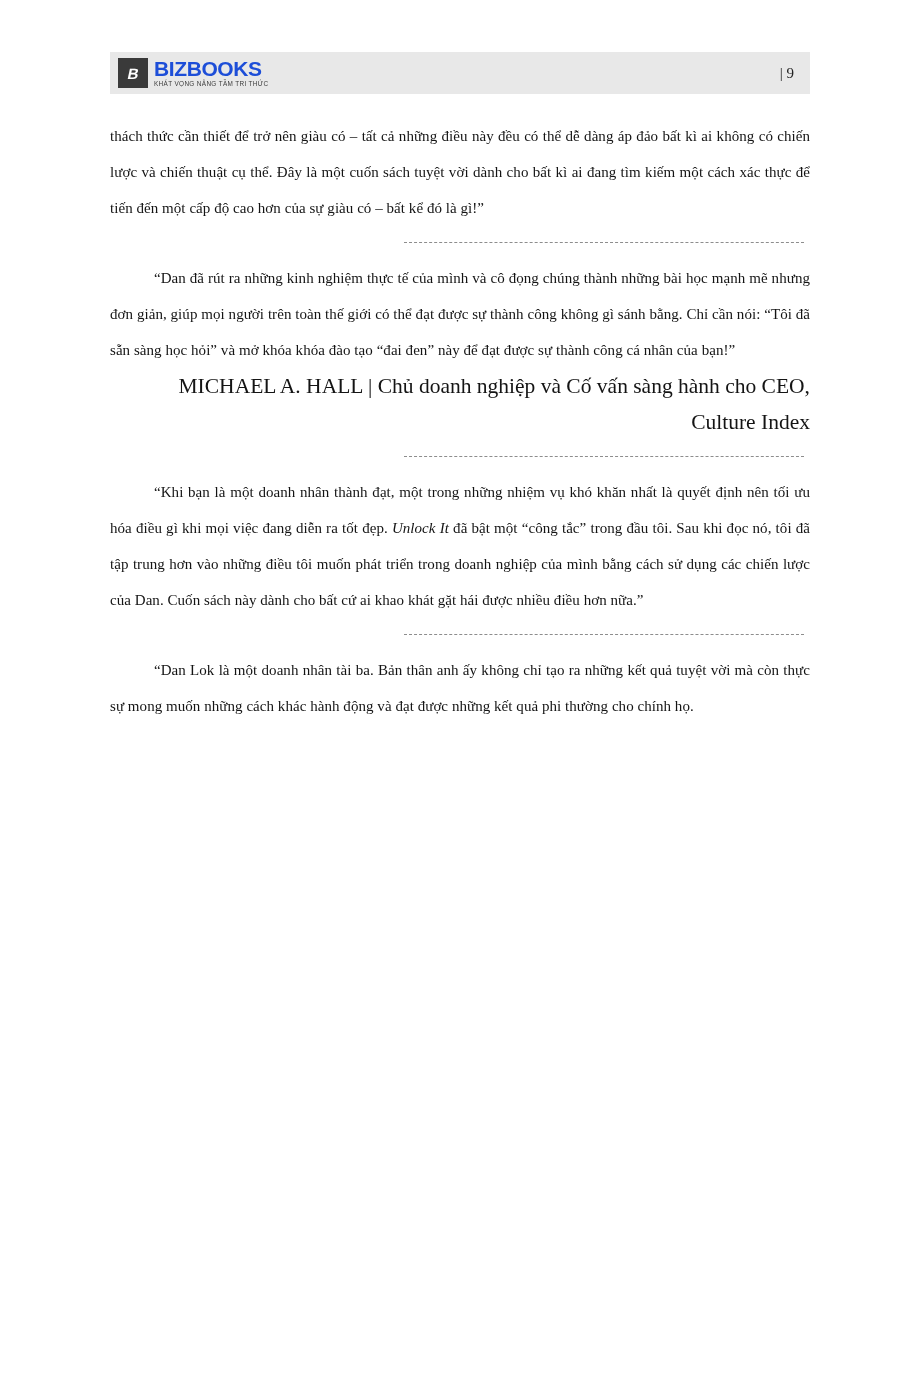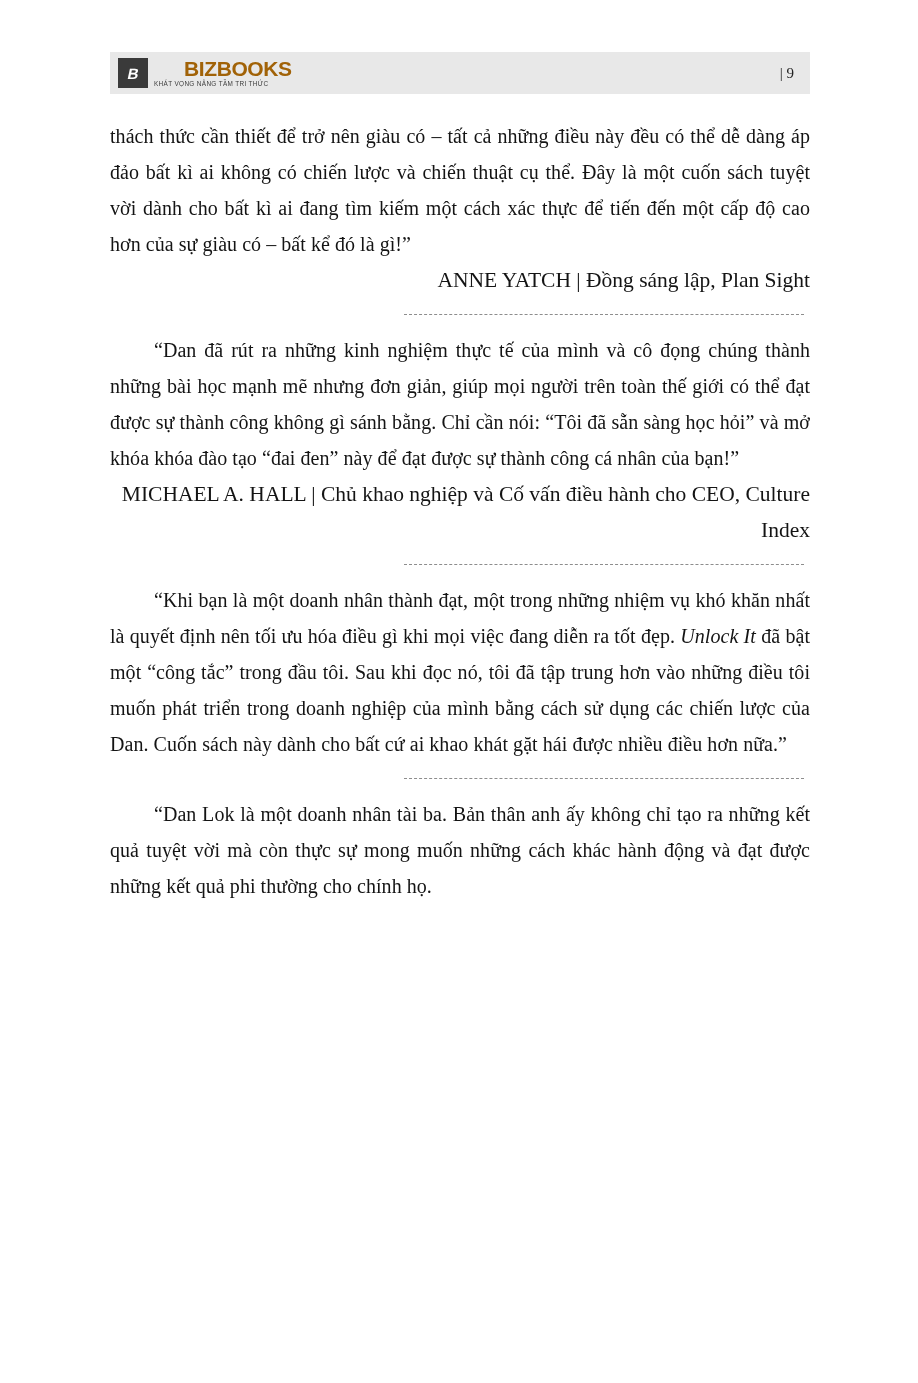--- a/index.html
+++ b/index.html
@@ -64,23 +64,22 @@
   .brand-text {
     display: flex;
     flex-direction: column;
     justify-content: center;
     line-height: 1;
   }
   .brand-name {
     font-family: "Liberation Sans", sans-serif;
     font-weight: bold;
     font-size: 21px;
-    color: #a16207;
+    color: #1d4ed8;
     letter-spacing: -0.4px;
-    margin-left: 30px;
   }
   .brand-tagline {
     font-family: "Liberation Sans", sans-serif;
     font-size: 6.4px;
     color: #3b3b3b;
     letter-spacing: 0.35px;
     margin-top: 2px;
   }
   .page-num {
     font-family: "Liberation Serif", serif;
@@ -91,21 +90,21 @@
 
   
   .content {
     position: absolute;
     left: 110px;
     top: 118px;
     width: 700px;
   }
   p.para {
     margin: 0;
-    font-size: 20px;
+    font-size: 15px;
     line-height: 36px;
     text-align: justify;
     text-align-last: left;
     color: #141414;
     letter-spacing: 0.05px;
   }
   p.indent {
     text-indent: 44px;
   }
   .attrib {
@@ -139,26 +138,25 @@
         <div class="brand-name">BIZBOOKS</div>
         <div class="brand-tagline">KHÁT VỌNG NÂNG TẦM TRI THỨC</div>
       </div>
     </div>
     <div class="page-num">| 9</div>
   </div>
 
   <div class="content">
 
     <p class="para">thách thức cần thiết để trở nên giàu có – tất cả những điều này đều có thể dễ dàng áp đảo bất kì ai không có chiến lược và chiến thuật cụ thể. Đây là một cuốn sách tuyệt vời dành cho bất kì ai đang tìm kiếm một cách xác thực để tiến đến một cấp độ cao hơn của sự giàu có – bất kể đó là gì!”</p>
-    <p class="attrib">ANNE YATCH | Đồng sáng lập, Plan Sight</p>
 
     <div class="divider"></div>
 
     <p class="para indent">“Dan đã rút ra những kinh nghiệm thực tế của mình và cô đọng chúng thành những bài học mạnh mẽ nhưng đơn giản, giúp mọi người trên toàn thế giới có thể đạt được sự thành công không gì sánh bằng. Chỉ cần nói: “Tôi đã sẵn sàng học hỏi” và mở khóa khóa đào tạo “đai đen” này để đạt được sự thành công cá nhân của bạn!”</p>
-    <p class="attrib">MICHAEL A. HALL | Chủ khao nghiệp và Cố vấn điều hành cho CEO, Culture Index</p>
+    <p class="attrib">MICHAEL A. HALL | Chủ doanh nghiệp và Cố vấn sàng hành cho CEO, Culture Index</p>
 
     <div class="divider"></div>
 
     <p class="para indent"><span>“Khi bạn là một doanh nhân thành đạt, một trong những nhiệm vụ khó khăn nhất là quyết định nên tối ưu hóa điều gì khi mọi việc đang diễn ra tốt đẹp. </span><em class="italic">Unlock It</em><span> đã bật một “công tắc” trong đầu tôi. Sau khi đọc nó, tôi đã tập trung hơn vào những điều tôi muốn phát triển trong doanh nghiệp của mình bằng cách sử dụng các chiến lược của Dan. Cuốn sách này dành cho bất cứ ai khao khát gặt hái được nhiều điều hơn nữa.”</span></p>
 
     <div class="divider"></div>
 
     <p class="para indent">“Dan Lok là một doanh nhân tài ba. Bản thân anh ấy không chỉ tạo ra những kết quả tuyệt vời mà còn thực sự mong muốn những cách khác hành động và đạt được những kết quả phi thường cho chính họ.</p>
 
   </div>

